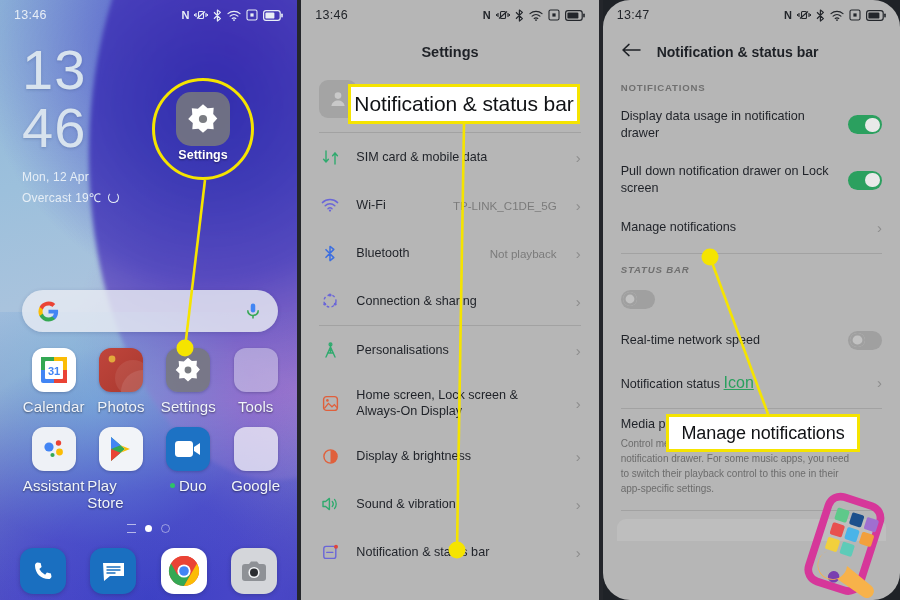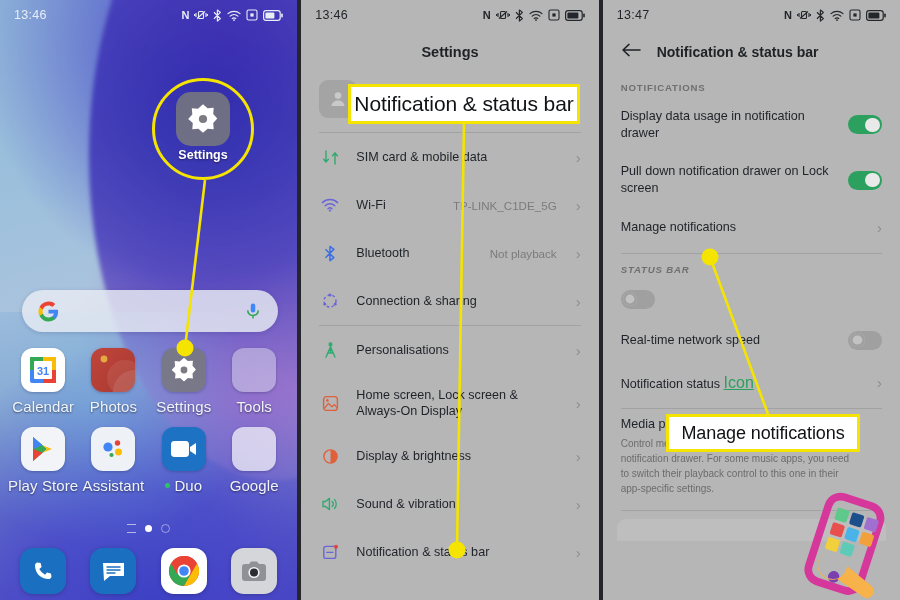--- a/index.html
+++ b/index.html
@@ -3,21 +3,21 @@
 <meta charset="utf-8">
 <style>
   html,body{margin:0;padding:0;background:#1f2227;}
   body{width:900px;height:600px;overflow:hidden;font-family:"Liberation Sans",sans-serif;}
   .stage{position:relative;width:900px;height:600px;display:flex;}
 
   
   .panel{position:relative;height:600px;overflow:hidden;}
   .p1{width:300px;}
   .p2{width:300px;border-left:4px solid #24262b;border-right:4px solid #24262b;}
-  .p3{width:300px;}
+  .p3{width:300px;border-radius:27px;}
 
   
   .wall{position:absolute;inset:0;
     background:
       radial-gradient(circle at 78% 8%, rgba(120,60,190,.95) 0%, rgba(70,70,200,.55) 22%, rgba(70,90,190,0) 42%),
       radial-gradient(ellipse 120% 60% at 50% 100%, #3c3fc4 0%, #4a47c8 30%, rgba(90,120,190,0) 72%),
       radial-gradient(ellipse 80% 55% at 80% 62%, rgba(196,150,215,.85) 0%, rgba(150,130,210,.25) 48%, rgba(150,130,210,0) 70%),
       linear-gradient(165deg,#8fb6d8 0%,#9cc0dc 28%,#a9c3dd 46%,#8fa5cf 62%,#5a63c2 86%,#4140b8 100%);
   }
   .wall:after{content:"";position:absolute;left:30%;top:-28%;width:125%;height:108%;
@@ -48,21 +48,21 @@
   .hl-app{position:absolute;left:176px;top:92px;width:54px;height:54px;border-radius:15px;
     background:rgba(118,120,126,.88);z-index:8;display:flex;align-items:center;justify-content:center;}
   .hl-label{position:absolute;left:152px;top:148px;width:102px;text-align:center;font-size:12.5px;
     font-weight:700;color:#fff;z-index:8;text-shadow:0 1px 2px rgba(0,0,0,.45);}
 
   .searchbar{position:absolute;left:22px;top:290px;width:256px;height:42px;border-radius:21px;
     background:rgba(232,236,243,.82);z-index:5;display:flex;align-items:center;
     justify-content:space-between;padding:0 16px;box-sizing:border-box;
     box-shadow:0 1px 4px rgba(30,40,90,.18);}
 
-  .grid{position:absolute;left:0;right:0;top:348px;z-index:5;
+  .grid{position:absolute;left:12px;right:0;top:348px;z-index:5;
     display:grid;grid-template-columns:repeat(4,1fr);row-gap:12px;padding:0 8px;box-sizing:border-box;}
   .app{display:flex;flex-direction:column;align-items:center;gap:6px;}
   .app .ic{width:44px;height:44px;border-radius:12px;display:flex;align-items:center;justify-content:center;
     box-shadow:0 1px 3px rgba(20,30,70,.28);overflow:hidden;position:relative;}
   .app .nm{font-size:15px;color:#f0f4fa;text-shadow:0 1px 2px rgba(0,0,0,.5);letter-spacing:.1px;
     display:flex;align-items:center;gap:4px;}
   .dot-green{width:5px;height:5px;border-radius:50%;background:#2ec267;display:inline-block;}
 
   .folder{background:rgba(236,238,244,.42);display:grid;grid-template-columns:repeat(3,1fr);
     grid-template-rows:repeat(3,1fr);gap:2px;padding:4px;box-sizing:border-box;}
@@ -162,20 +162,29 @@
           <rect x="4.4" y="4.4" width="3.2" height="3.2" fill="currentColor"></rect>
         </svg>
         <svg width="20" height="11" viewBox="0 0 20 11">
           <rect x="0.6" y="0.6" width="16.6" height="9.8" rx="2.4" fill="none" stroke="currentColor" stroke-width="1.2"></rect>
           <rect x="2.4" y="2.4" width="9" height="6.2" rx="1.2" fill="currentColor"></rect>
           <rect x="18.2" y="3.6" width="1.6" height="3.8" rx="0.7" fill="currentColor"></rect>
         </svg>
       </div>
     </div>
 
+    <div class="clock">
+      <div class="hh">13</div>
+      <div class="mm">46</div>
+      <div class="date">Mon, 12 Apr</div>
+      <div class="wx">
+        <span>Overcast 19℃</span>
+        <span class="wx-ring"></span>
+      </div>
+    </div>
 
     <div class="hl-circle"></div>
     <div class="hl-app">
       <svg width="36" height="36" viewBox="0 0 36 36">
         <path d="M18 3.2l4.6 4.1 6.1-.5-.5 6.1 4.1 4.6-4.1 4.6.5 6.1-6.1-.5-4.6 4.1-4.6-4.1-6.1.5.5-6.1L3.2 18l4.1-4.6-.5-6.1 6.1.5z" fill="#fff"></path>
         <circle cx="18" cy="18" r="4.1" fill="#7a7c82"></circle>
       </svg>
     </div>
     <div class="hl-label">Settings</div>
 
@@ -237,42 +246,42 @@
             <i style="background:#4aa8e0"></i>
             <i style="background:#cfd2d8"></i>
           <i style="background:#e8eaee"></i>
             <i style="background:#f0c73a"></i>
             <i style="background:transparent"></i>
         </div>
         <div class="nm">Tools</div>
       </div>
 
       <div class="app">
+        <div class="ic" style="background:#eef1f6;">
+          <svg width="28" height="28" viewBox="0 0 28 28">
+            <circle cx="9" cy="12" r="4.6" fill="#4285F4"></circle>
+            <circle cx="18.5" cy="8" r="2.7" fill="#EA4335"></circle>
+            <circle cx="19.5" cy="17" r="3.4" fill="#FBBC05"></circle>
+            <circle cx="12.5" cy="20" r="2.1" fill="#34A853"></circle>
+          </svg>
+        </div>
+        <div class="nm">Assistant</div>
+      </div>
+
+      <div class="app">
         <div class="ic" style="background:#f2f4f8;">
           <svg width="26" height="28" viewBox="0 0 26 28">
             <path d="M3 2l14 12L3 26z" fill="#34A853"></path>
             <path d="M3 2l14 12L3 26z" fill="none"></path>
             <path d="M3 2l9.6 8.2L3 14z" fill="#4285F4"></path>
             <path d="M3 26l9.6-8.2L3 14z" fill="#EA4335"></path>
             <path d="M12.6 10.2L22 14l-9.4 3.8L17 14z" fill="#FBBC05"></path>
           </svg>
         </div>
         <div class="nm">Play Store</div>
-      </div>
-
-      <div class="app">
-        <div class="ic" style="background:#eef1f6;">
-          <svg width="28" height="28" viewBox="0 0 28 28">
-            <circle cx="9" cy="12" r="4.6" fill="#4285F4"></circle>
-            <circle cx="18.5" cy="8" r="2.7" fill="#EA4335"></circle>
-            <circle cx="19.5" cy="17" r="3.4" fill="#FBBC05"></circle>
-            <circle cx="12.5" cy="20" r="2.1" fill="#34A853"></circle>
-          </svg>
-        </div>
-        <div class="nm">Assistant</div>
       </div>
 
       <div class="app">
         <div class="ic" style="background:#1d72c4;">
           <svg width="28" height="20" viewBox="0 0 28 20">
             <rect x="1" y="2" width="18" height="16" rx="3.4" fill="#fff"></rect>
             <path d="M20 8l6-4v12l-6-4z" fill="#fff"></path>
           </svg>
         </div>
         <div class="nm">

